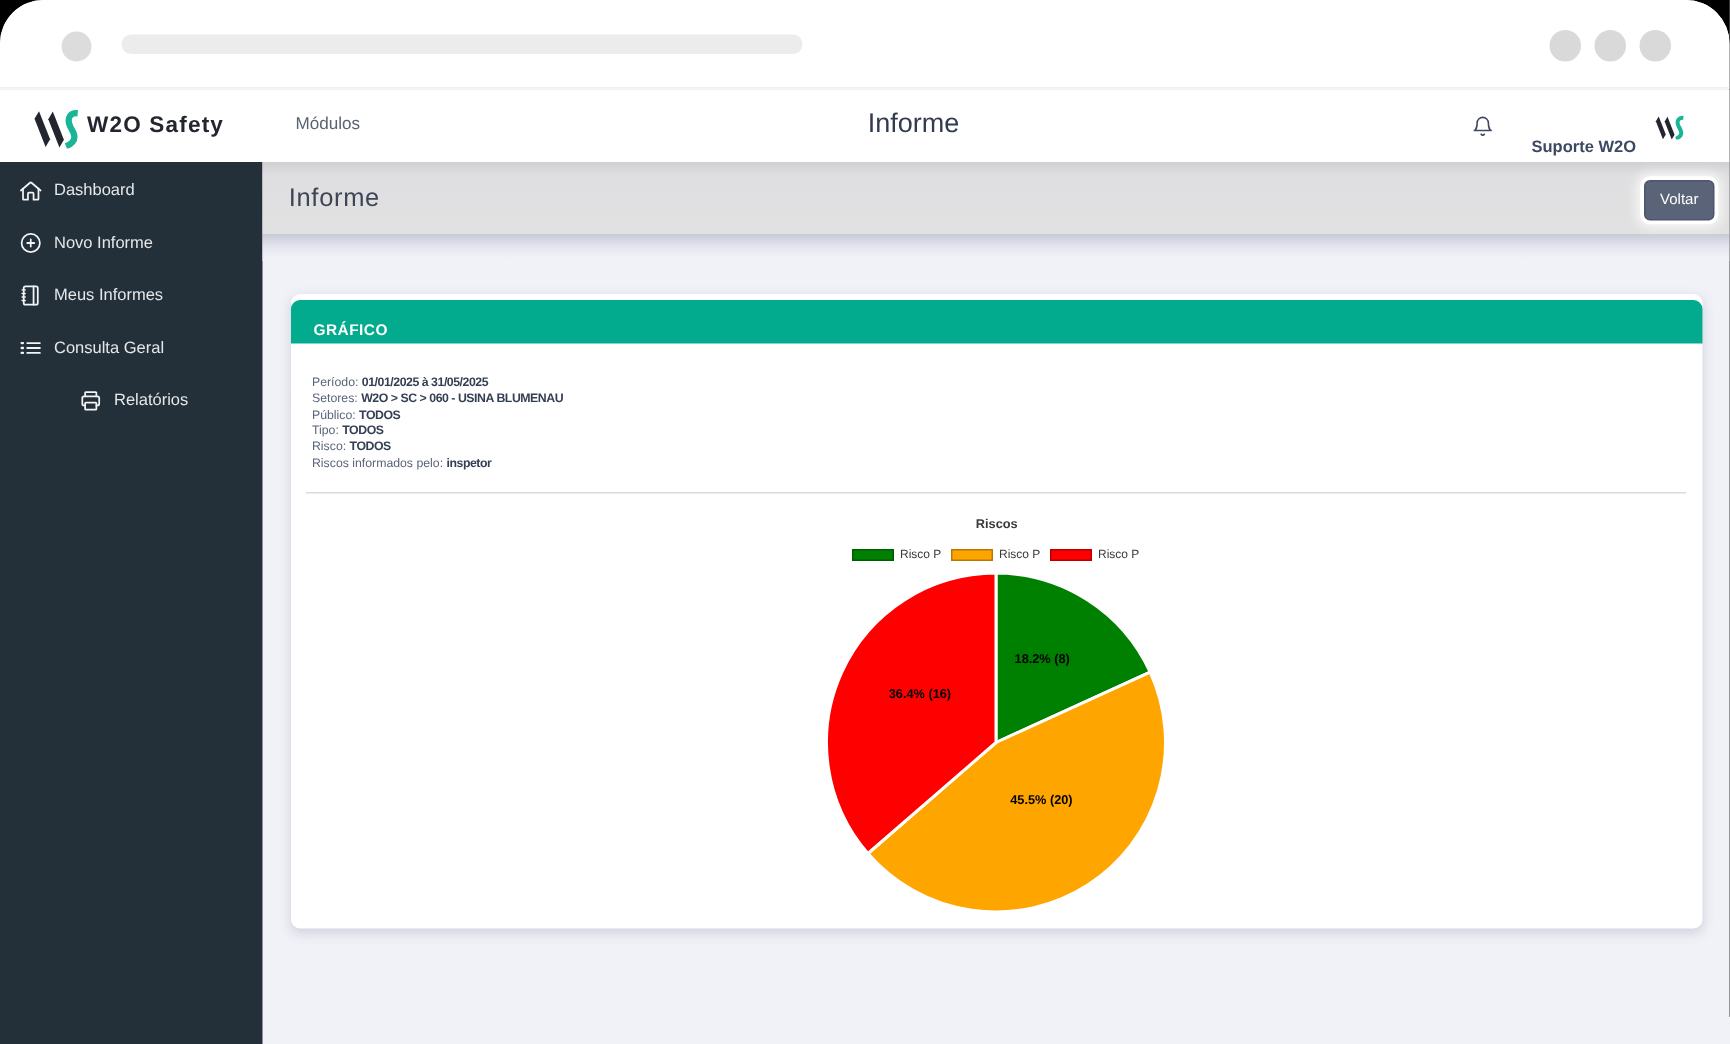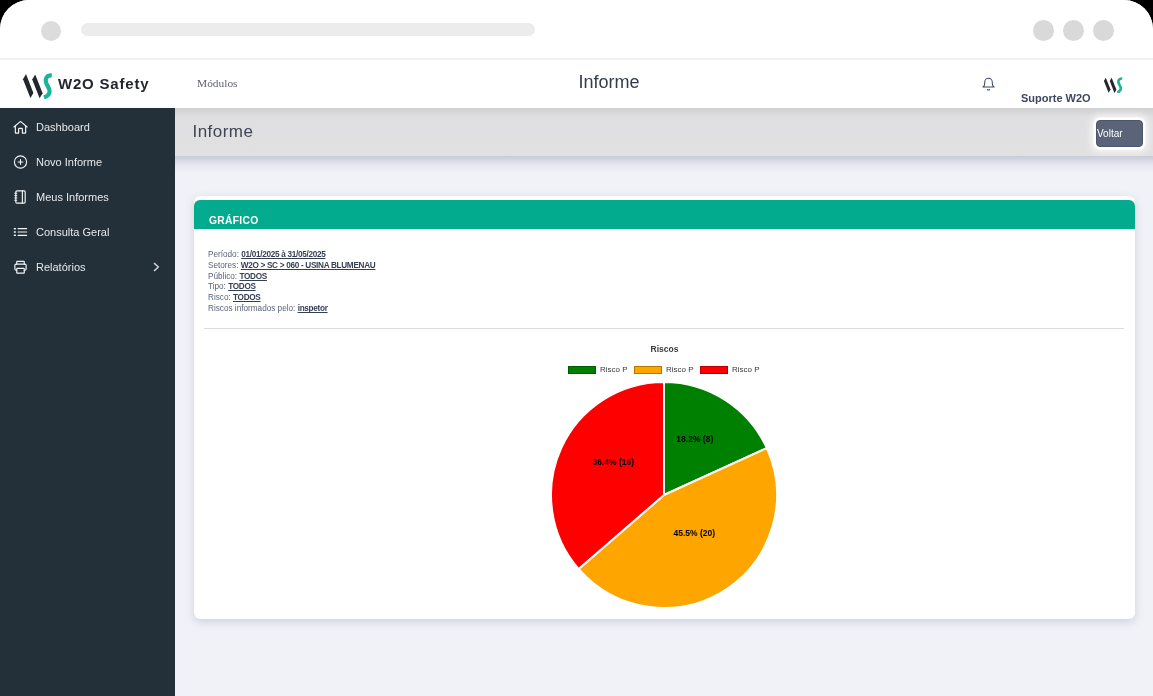--- a/index.html
+++ b/index.html
@@ -11,51 +11,51 @@
   
   #chrome { position:absolute; left:0; top:0; width:100%; height:59px; background:#fff;
     border-bottom:1px solid #f0f0f0; }
   #chrome .dot { position:absolute; border-radius:50%; }
   #pill { position:absolute; left:81px; top:23px; width:454px; height:13px;
     border-radius:7px; background:#ececec; }
   
   #appheader { position:absolute; left:0; top:60px; width:100%; height:48px; background:#fff; }
   #brandtext { position:absolute; left:58px; top:16px; font-size:15px; font-weight:bold;
     color:#23252f; letter-spacing:0.8px; line-height:15px; }
-  #modulos { position:absolute; left:197px; top:17px; font-size:11.4px; color:#5a6372; line-height:13px;font-family:Liberation Serif, serif; }
+  #modulos { position:absolute; left:197px; top:17px; font-size:11.4px; color:#5a6372; line-height:13px; }
   #headertitle { position:absolute; left:578.5px; top:13px; font-size:18px; color:#333b4e; line-height:18px; }
   #suporte { position:absolute; left:1021px; top:32px; font-size:11px; font-weight:bold;
     color:#3d4961; line-height:12px; }
   
   #sidebar { position:absolute; left:0; top:108px; width:175px; bottom:0; background:#243039; }
   .sitem { position:absolute; left:0; width:175px; height:24px; }
   .sitem svg { position:absolute; left:12.5px; top:50%; transform:translateY(-50%); }
   .sitem .lbl { position:absolute; left:36px; top:50%; transform:translateY(-50%);
     font-size:11px; color:#e5e8ea; white-space:nowrap; }
   
   #band { position:absolute; left:175px; top:108px; right:0; height:48px;
     background:linear-gradient(180deg,#d0d0d3 0,#dfdfe1 9px,#e1e1e2 100%); }
   #bandtitle { position:absolute; left:192.5px; top:123.3px; font-size:17px; letter-spacing:0.45px;
     color:#3e4557; line-height:17px; }
   #voltar { position:absolute; left:1096px; top:120px; width:47px; height:27px;
     background:#5a6377; border:1px solid #4d5570; border-radius:4px; color:#fff;
-    font-size:10px; line-height:26px;
+    font-size:10px; text-align:center; line-height:26px;
     box-shadow:0 0 0 2.5px rgba(255,255,255,.95), 0 0 7px 5px rgba(255,255,255,.75); }
   #bandshadow { position:absolute; left:175px; top:156px; right:0; height:18px;
     background:linear-gradient(180deg,#c7cad7 0,#e3e4ee 8px,#f1f2f7 16px); }
   
   #card { position:absolute; left:194px; top:195.5px; width:941px; height:423px;
     background:#fff; border-radius:6px; box-shadow:0 3px 8px rgba(100,110,140,.25); }
   #cardhead { position:absolute; left:0; top:4px; width:100%; height:29px;
     background:#02ab8e; border-radius:6px 6px 0 0;text-decoration:underline; }
   #cardhead span { position:absolute; left:15px; top:15px; color:#fff; font-weight:bold;
     font-size:10.3px; letter-spacing:0.3px; line-height:11px; }
   #filters { position:absolute; left:14px; top:54.2px; font-size:8.2px; color:#5a6478;
     line-height:10.9px; }
-  #filters b { color:#353f54; letter-spacing:-0.3px;text-decoration:underline; }
+  #filters b { color:#353f54; letter-spacing:-0.3px; }
   #sep { position:absolute; left:10px; top:132px; width:920px; height:0;
     border-top:1px solid #dcdcde; }
   
   #charttitle { position:absolute; left:0; top:148px; width:941px; text-align:center;
     font-size:8.5px; font-weight:bold; color:#3a3a3a; }
   .leg { position:absolute; top:170.5px; height:8px; }
   .legbox { position:absolute; top:0; width:28px; height:8px; box-sizing:border-box; border:1px solid rgba(0,0,0,0.28); }
   .legtxt { position:absolute; top:-1px; font-size:8px; color:#3a3a3a; white-space:nowrap; }
   #pie { position:absolute; left:0; top:0; }
 </style>
@@ -114,21 +114,21 @@
       </svg>
       <div class="lbl">Meus Informes</div>
     </div>
     <div class="sitem" style="top:111.5px;">
       <svg width="15" height="15" viewBox="0 0 512 512" fill="none" stroke="#f2f4f6" stroke-width="42" stroke-linecap="round" stroke-linejoin="round">
         <path d="M176 144h288M176 256h288M176 368h288"></path>
         <path d="M48 144h32M48 256h32M48 368h32" stroke-width="52"></path>
       </svg>
       <div class="lbl">Consulta Geral</div>
     </div>
-    <div class="sitem" style="top:146.5px;">
+    <div class="sitem" style="top:146.5px;margin-left:40px;">
       <svg width="15" height="15" viewBox="0 0 512 512" fill="none" stroke="#f2f4f6" stroke-width="40" stroke-linecap="round" stroke-linejoin="round">
         <path d="M384 368h24a40 40 0 0040-40V200a40 40 0 00-40-40H104a40 40 0 00-40 40v128a40 40 0 0040 40h24"></path>
         <rect x="128" y="304" width="256" height="160" rx="16"></rect>
         <path d="M128 160V80a16 16 0 0116-16h224a16 16 0 0116 16v80"></path>
       </svg>
       <div class="lbl">Relatórios</div>
       <svg class="abs" style="left:152px; top:50%; transform:translateY(-50%);" width="8" height="10" viewBox="0 0 10 12" fill="none" stroke="#cfd3d8" stroke-width="1.8" stroke-linecap="round" stroke-linejoin="round">
         <path d="M3 1.5L8 6l-5 4.5"></path>
       </svg>
     </div>

